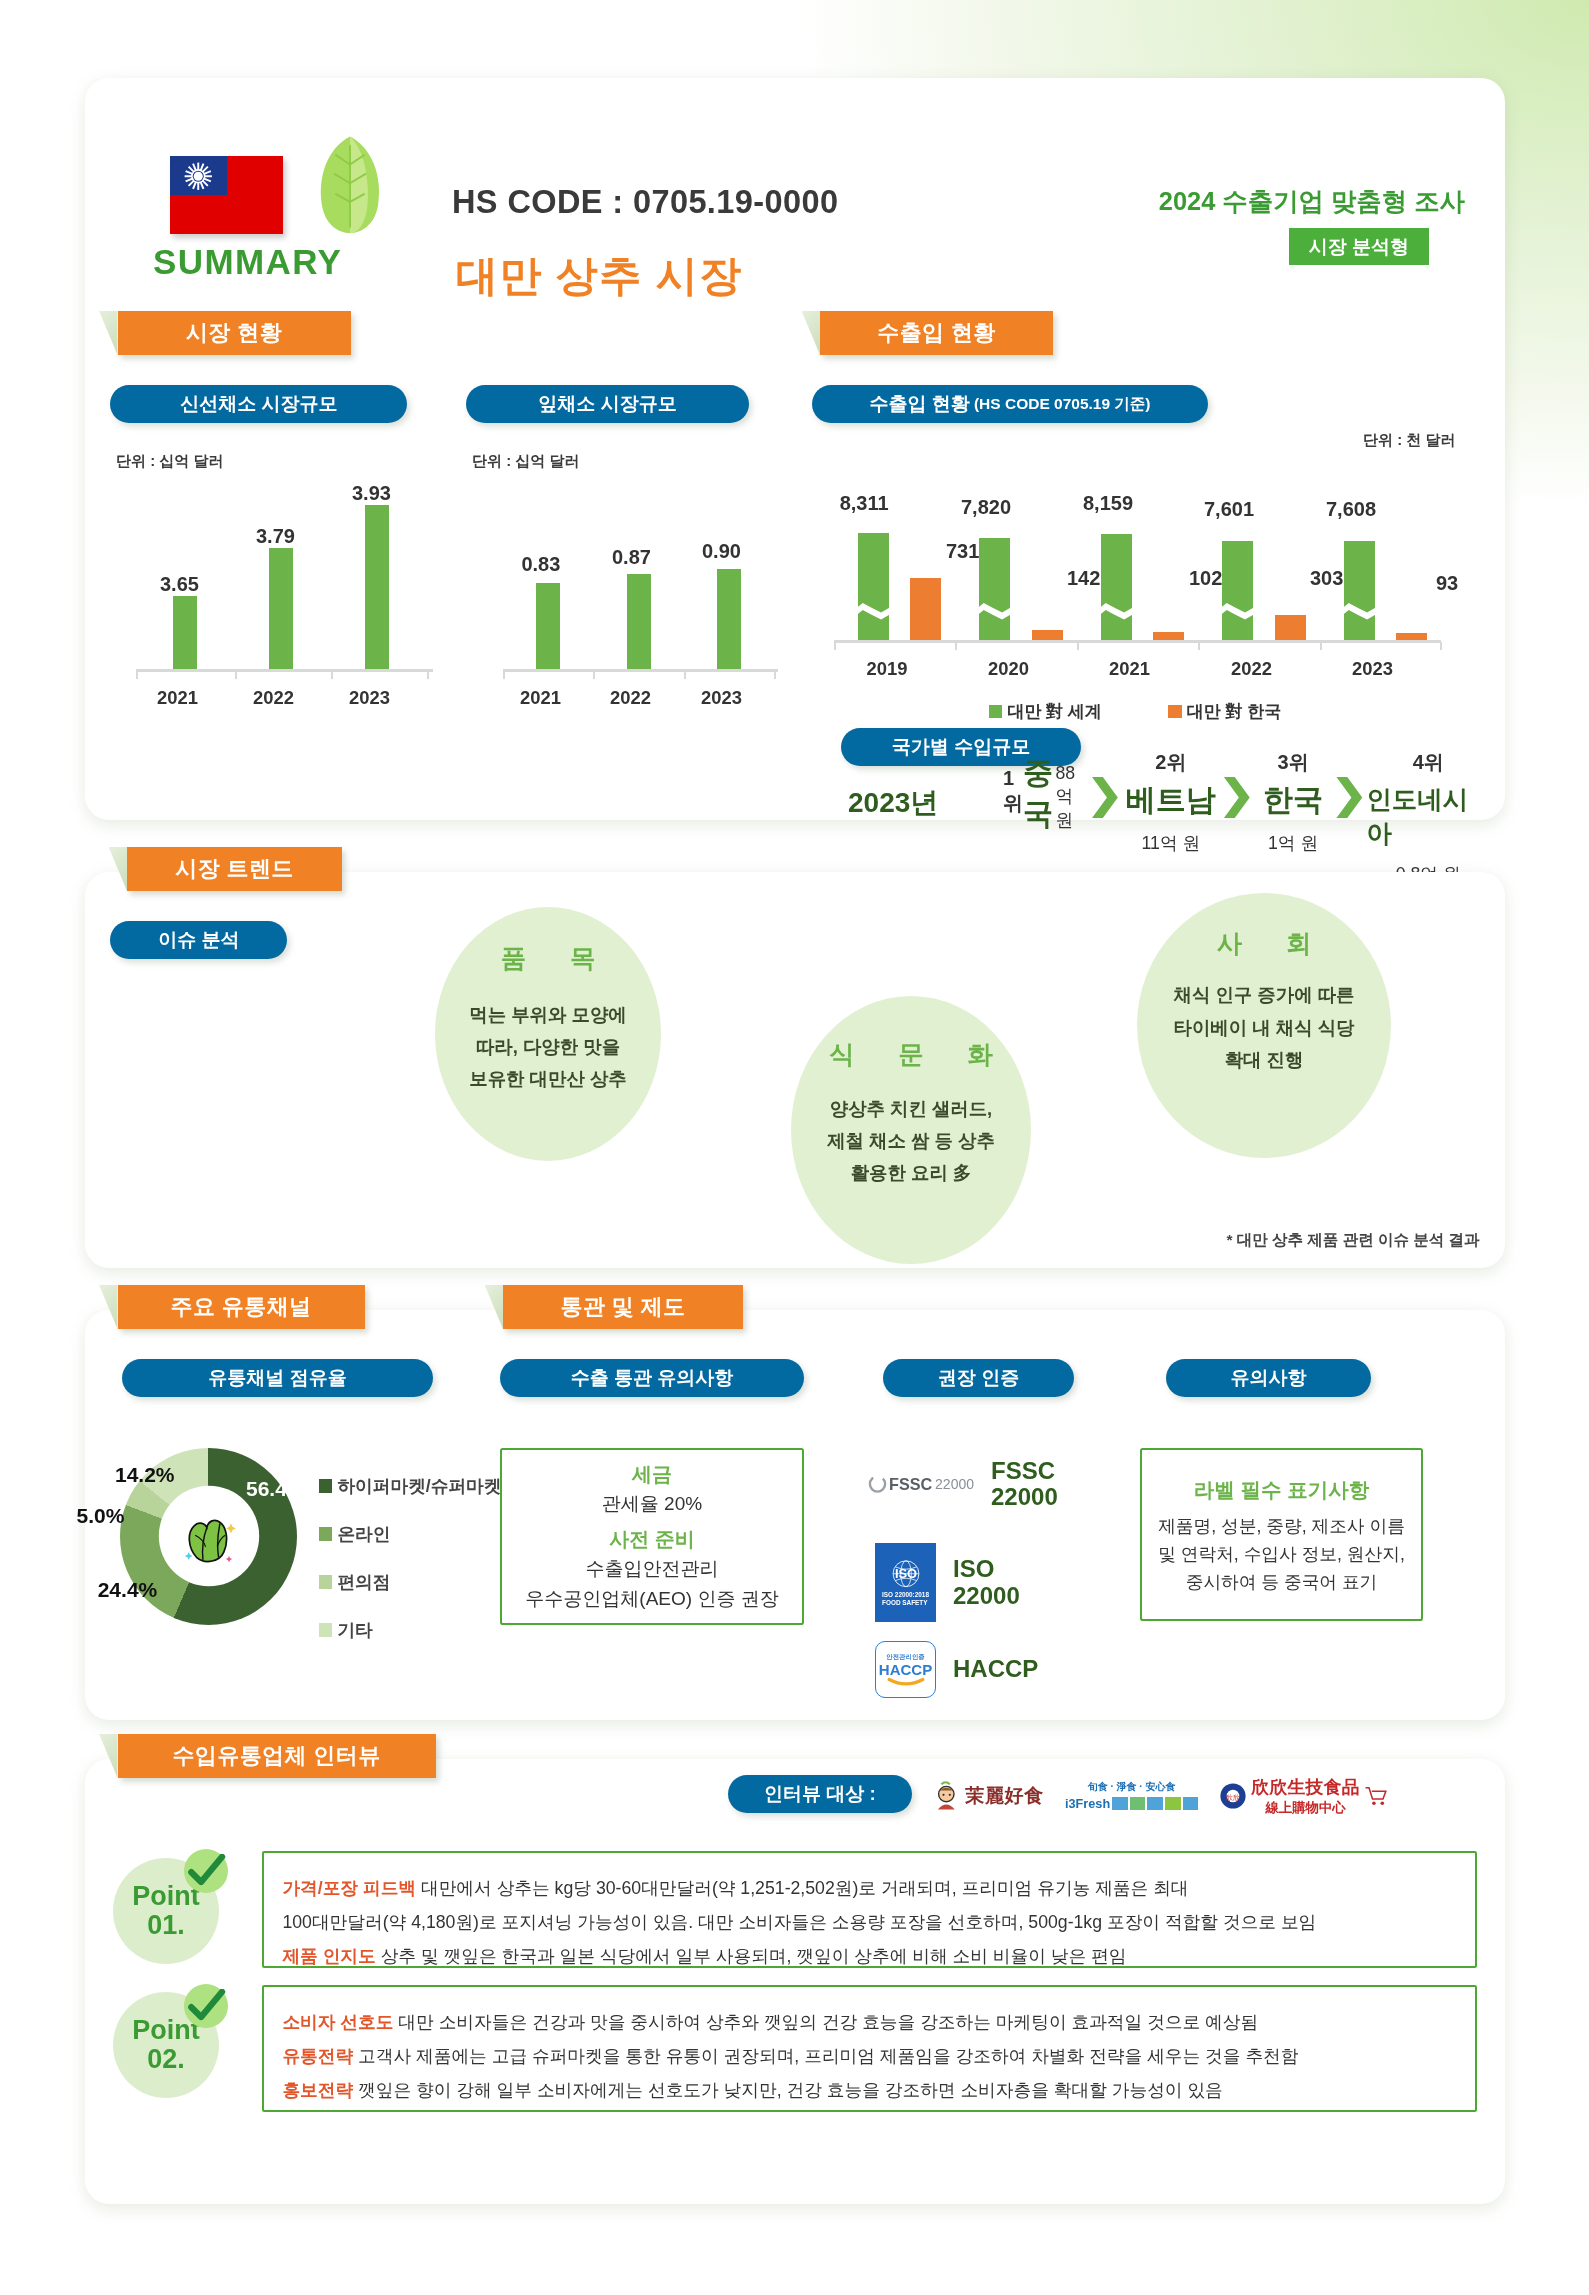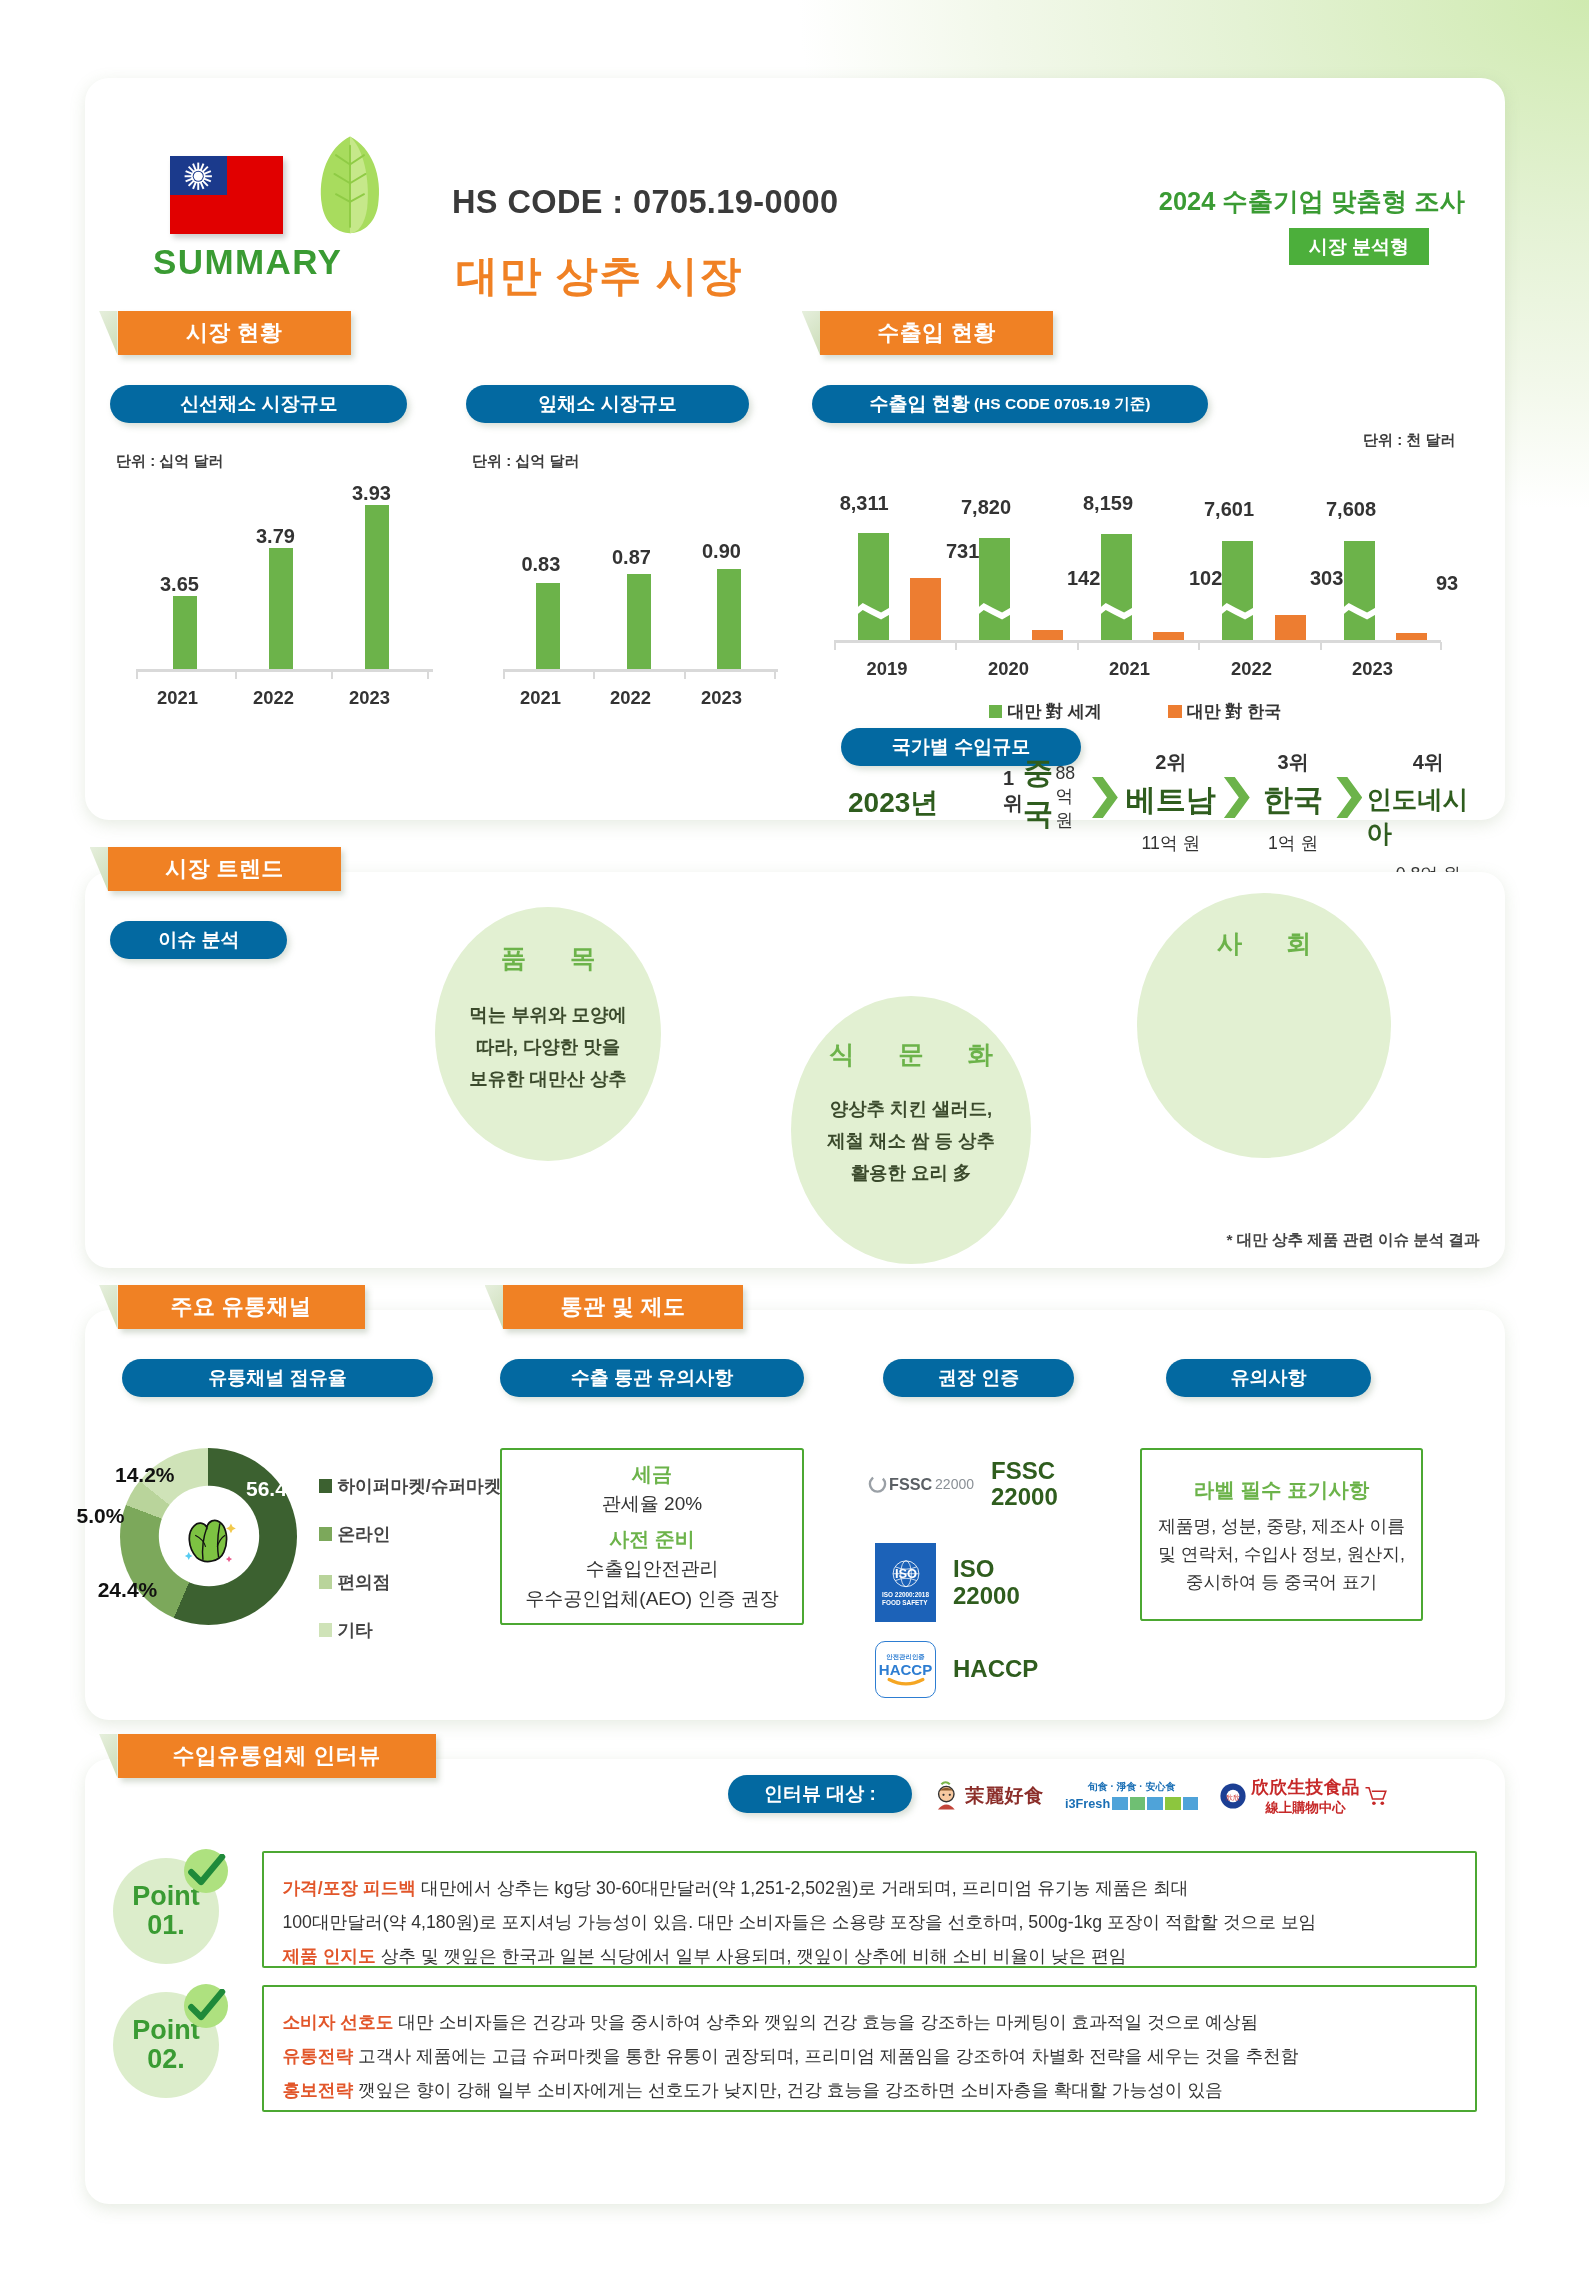--- a/index.html
+++ b/index.html
@@ -273,37 +273,38 @@
       <div class="chev" style="margin:28px 4.2px 0 4.2px;"></div>
       <div style="display:flex;flex-direction:column;align-items:center;width:134px;">
         <div style="font-size:20px;font-weight:bold;color:#333;">4위</div>
         <div style="font-size:25.4px;font-weight:bold;color:#2F5D1E;margin-top:7px;">인도네시아</div>
         <div style="font-size:17.7px;color:#333;margin-top:11.3px;">0.8억 원</div>
       </div>
     </div>
   </div>
 
   <div class="card" style="left:85px; top:872px; width:1420px; height:396px;">
-    <div class="ribbon" style="left:23px; top:-25px; width:233px;">시장 트렌드</div>
+    <div class="ribbon" style="left:42px; top:-25px; width:215px;">시장 트렌드</div>
 
     <div class="pill" style="left:25.4px; top:49px; width:177px;">이슈 분석</div>
 
 
     <div class="oval" style="left:350px; top:35px; width:226px; height:254px; padding-top:35px;">
       <div class="hd">품 목</div>
       <div class="bd" style="margin-top:22.6px;">먹는 부위와 모양에<br>따라, 다양한 맛을<br>보유한 대만산 상추</div>
     </div>
 
     <div class="oval" style="left:706px; top:124px; width:240px; height:268px; padding-top:42px;">
       <div class="hd">식 문 화</div>
       <div class="bd" style="margin-top:21px;">양상추 치킨 샐러드,<br>제철 채소 쌈 등 상추<br>활용한 요리 多</div>
     </div>
 
     <div class="oval" style="left:1052px; top:21px; width:254px; height:265px; padding-top:34px;">
       <div class="hd">사 회</div>
+      <div class="bd" style="margin-top:18.4px;">채식 인구 증가에 따른<br>타이베이 내 채식 식당<br>확대 진행</div>
     </div>
 
     <div class="note" style="right:25.4px; bottom:17px;">* 대만 상추 제품 관련 이슈 분석 결과</div>
   </div>
 
   <div class="card" style="left:85px; top:1310px; width:1420px; height:410px;">
 
     <div class="ribbon" style="left:32.5px; top:-25px; width:247px;">주요 유통채널</div>
     <div class="ribbon" style="left:418px; top:-25px; width:240px;">통관 및 제도</div>
 

